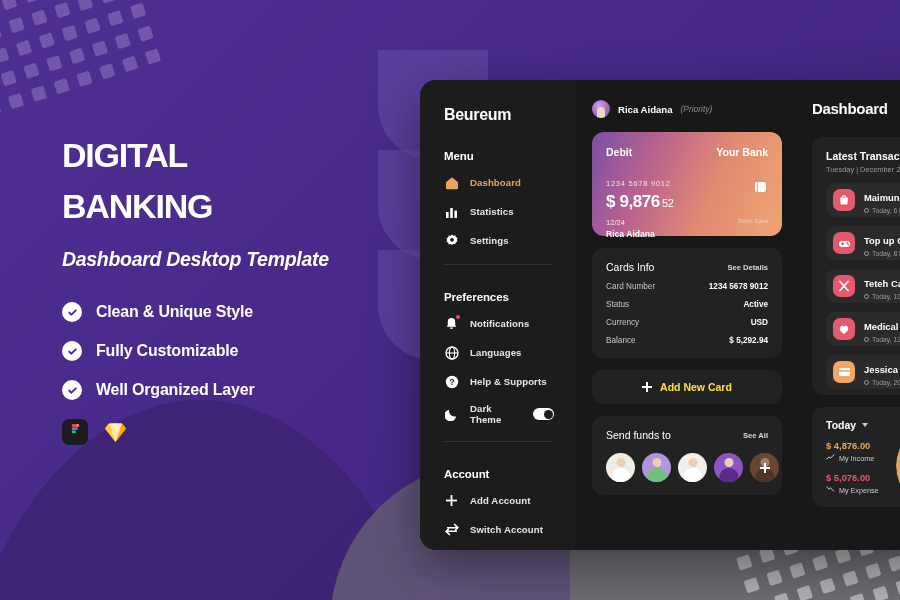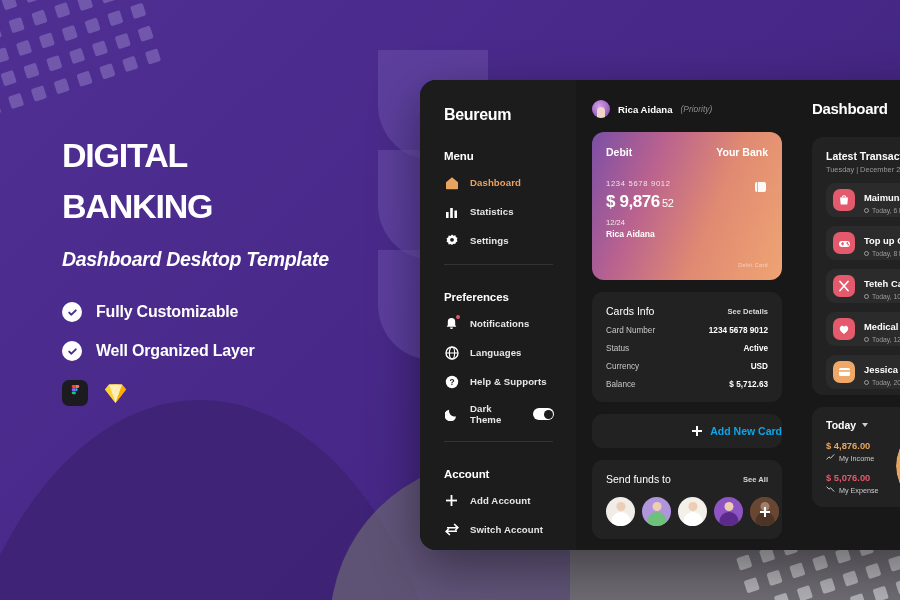--- a/index.html
+++ b/index.html
@@ -170,21 +170,21 @@
     position: relative; overflow: hidden; flex: 0 0 18px;
   }
   .avatar-sm::after {
     content:""; position:absolute; left:5px; top:7px; width:8px; height:11px;
     background:#f0d6c6; border-radius:5px 5px 0 0;
   }
   .user-name { font-size: 9.6px; font-weight: 700; color: #fff; }
   .user-tag { font-size: 8.4px; font-style: italic; color: #8d8d8d; text-align: center; }
 
   .credit {
-    margin-top: 14px; height: 148px; border-radius: 12px;
+    margin-top: 14px; height: 104px; border-radius: 12px;
     background: linear-gradient(112deg, #7b4fa6 0%, #b9628f 30%, #e08a72 62%, #efa473 100%);
     padding: 14px 14px 11px 14px; position: relative; color: #fff;
   }
   .credit-top { display: flex; justify-content: space-between; align-items: flex-start; }
   .credit-label { font-size: 10.5px; font-weight: 700; }
   .credit-bank { font-size: 10.5px; font-weight: 700; }
   .credit-num { margin-top: 21px; font-size: 7.6px; letter-spacing: .7px; color: #f3e7e3; }
   .credit-amt { margin-top: 4px; font-size: 17px; font-weight: 700; letter-spacing: -.4px; }
   .credit-amt span.cents { font-size: 11px; font-weight: 400; margin-left: 2px; vertical-align: baseline; }
   .credit-exp { margin-top: 6px; font-size: 7.6px; color: #f6ece8; }
@@ -206,22 +206,22 @@
   }
   .panel-head { display: flex; justify-content: space-between; align-items: center; }
   .panel-title { font-size: 10.5px; font-weight: 400; color: #fff; }
   .panel-link { font-size: 7.6px; font-weight: 700; color: #d8d8d8; }
   .kv { display: flex; justify-content: space-between; margin-top: 9px; }
   .kv .k { font-size: 8.2px; color: #c8c8c8; }
   .kv .v { font-size: 8.2px; color: #fff; font-weight: 600; }
 
   .addcard {
     margin-top: 12px; background: #222222; border-radius: 11px;
-    height: 34px; display: flex; align-items: center; justify-content: flex-end;
-    gap: 8px; color: #0ea5e9;
+    height: 34px; display: flex; align-items: center; justify-content: center;
+    gap: 8px; color: #fde047;
   }
   .addcard .lb { font-size: 10.5px; font-weight: 700; }
   .plus-g { width: 10px; height: 10px; position: relative; }
   .plus-g::before, .plus-g::after {
     content:""; position:absolute; background:#fff;
   }
   .plus-g::before { left: 4px; top: 0; width: 2px; height: 10px; }
   .plus-g::after  { left: 0; top: 4px; width: 10px; height: 2px; }
 
   .avatars { display: flex; gap: 7px; margin-top: 12px; }
@@ -380,20 +380,28 @@
 
     <div class="subhead">Dashboard Desktop Template</div>
 
     <div class="features">
       <div class="feature">
         <span class="check">
           <svg width="11" height="11" viewBox="0 0 11 11">
               <path d="M2.2 5.6 L4.4 7.7 L8.8 3.3" stroke="#4b2b8c" stroke-width="1.9" fill="none" stroke-linecap="round" stroke-linejoin="round"></path>
             </svg>
         </span>
+        <span class="feature-label">Clean &amp; Unique Style</span>
+      </div>
+      <div class="feature">
+        <span class="check">
+          <svg width="11" height="11" viewBox="0 0 11 11">
+              <path d="M2.2 5.6 L4.4 7.7 L8.8 3.3" stroke="#4b2b8c" stroke-width="1.9" fill="none" stroke-linecap="round" stroke-linejoin="round"></path>
+            </svg>
+        </span>
         <span class="feature-label">Fully Customizable</span>
       </div>
       <div class="feature">
         <span class="check">
           <svg width="11" height="11" viewBox="0 0 11 11">
               <path d="M2.2 5.6 L4.4 7.7 L8.8 3.3" stroke="#4b2b8c" stroke-width="1.9" fill="none" stroke-linecap="round" stroke-linejoin="round"></path>
             </svg>
         </span>
         <span class="feature-label">Well Organized Layer</span>
       </div>
@@ -559,21 +567,21 @@
         <div class="kv">
           <span class="k">Status</span>
           <span class="v">Active</span>
         </div>
         <div class="kv">
           <span class="k">Currency</span>
           <span class="v">USD</span>
         </div>
         <div class="kv">
           <span class="k">Balance</span>
-          <span class="v">$ 5,712.63</span>
+          <span class="v">$ 5,292.94</span>
         </div>
       </div>
 
       <div class="addcard">
         <span class="plus-g"></span>
         <span class="lb">Add New Card</span>
       </div>
 
       <div class="panel">
         <div class="panel-head">

